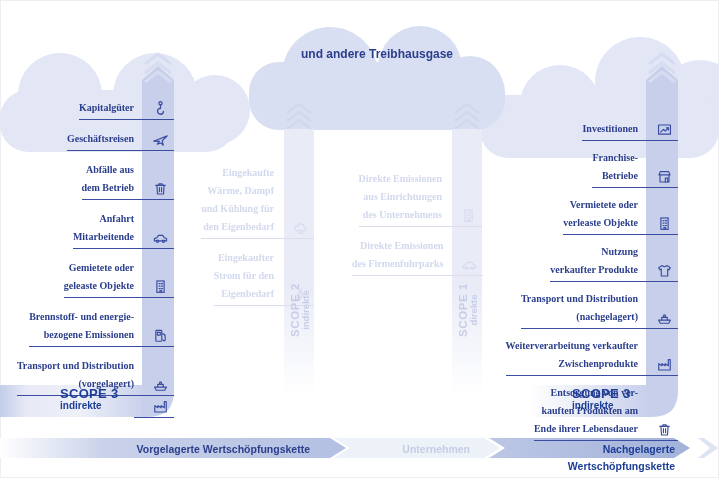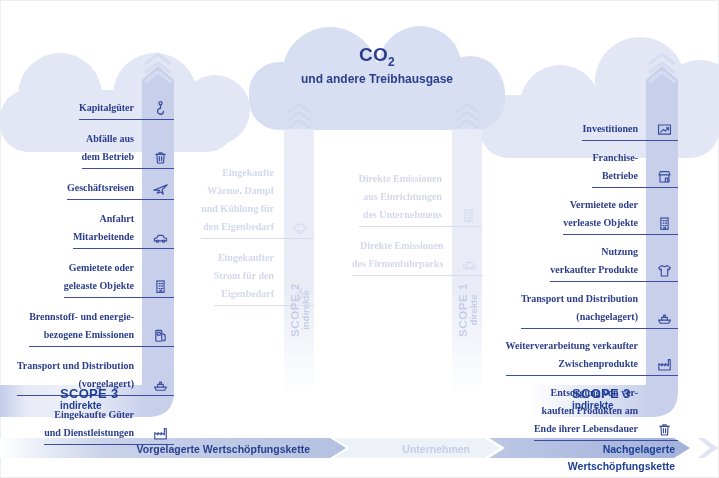--- a/index.html
+++ b/index.html
@@ -211,41 +211,40 @@
         <polyline points="649,82 662,72 675,82"></polyline>
     </g>
 
     <polygon points="0,438 330,438 346,448 330,458 0,458" fill="url(#arrA)"></polygon>
     <polygon points="334,438 484,438 500,448 484,458 334,458 350,448" fill="#edf1f8"></polygon>
     <polygon points="489,438 674,438 690,448 674,458 489,458 505,448" fill="url(#arrC)"></polygon>
     <polygon points="698,438 704,438 718,448 704,458 698,458 710,448" fill="#dfe4f3"></polygon>
   </svg>
 
   <div class="co2-block">
-    <div class="co2-title"><span>CO</span><sub>2</sub></div>
     <div class="co2-sub">und andere Treibhausgase</div>
   </div>
 
   <div class="col col-left" style="left:0;top:97px;width:174px;">
     <div class="item"><span class="u"><span class="lbl">Kapitalgüter</span><span class="icon">
             <svg viewBox="0 0 16 16">
               <use href="#i-crane"></use>
             </svg>
           </span></span></div>
+    <div class="item"><span class="u"><span class="lbl">Geschäftsreisen</span><span class="icon">
+            <svg viewBox="0 0 16 16">
+              <use href="#i-plane"></use>
+            </svg>
+          </span></span></div>
     <div class="item"><span class="u"><span class="lbl">Abfälle aus
 dem Betrieb</span><span class="icon">
             <svg viewBox="0 0 16 16">
               <use href="#i-trash"></use>
             </svg>
           </span></span></div>
-    <div class="item"><span class="u"><span class="lbl">Geschäftsreisen</span><span class="icon">
-            <svg viewBox="0 0 16 16">
-              <use href="#i-plane"></use>
-            </svg>
-          </span></span></div>
     <div class="item"><span class="u"><span class="lbl">Anfahrt
 Mitarbeitende</span><span class="icon">
             <svg viewBox="0 0 16 16">
               <use href="#i-car"></use>
             </svg>
           </span></span></div>
     <div class="item"><span class="u"><span class="lbl">Gemietete oder
 geleaste Objekte</span><span class="icon">
             <svg viewBox="0 0 16 16">
               <use href="#i-bldg"></use>
@@ -256,22 +255,21 @@
             <svg viewBox="0 0 16 16">
               <use href="#i-pump"></use>
             </svg>
           </span></span></div>
     <div class="item"><span class="u"><span class="lbl">Transport und Distribution
 (vorgelagert)</span><span class="icon">
             <svg viewBox="0 0 16 16">
               <use href="#i-ship"></use>
             </svg>
           </span></span></div>
-    <div class="item"><span class="u"><span class="lbl">Eingekaufte Güter
-und Dienstleistungen</span><span class="icon">
+    <div class="item"><span class="u"><span class="icon">
             <svg viewBox="0 0 16 16">
               <use href="#i-factory"></use>
             </svg>
           </span></span></div>
   </div>
 
   <div class="col faded" style="left:184px;top:162px;width:130px;">
     <div class="item"><span class="u"><span class="lbl">Eingekaufte
 Wärme, Dampf
 und Kühlung für

